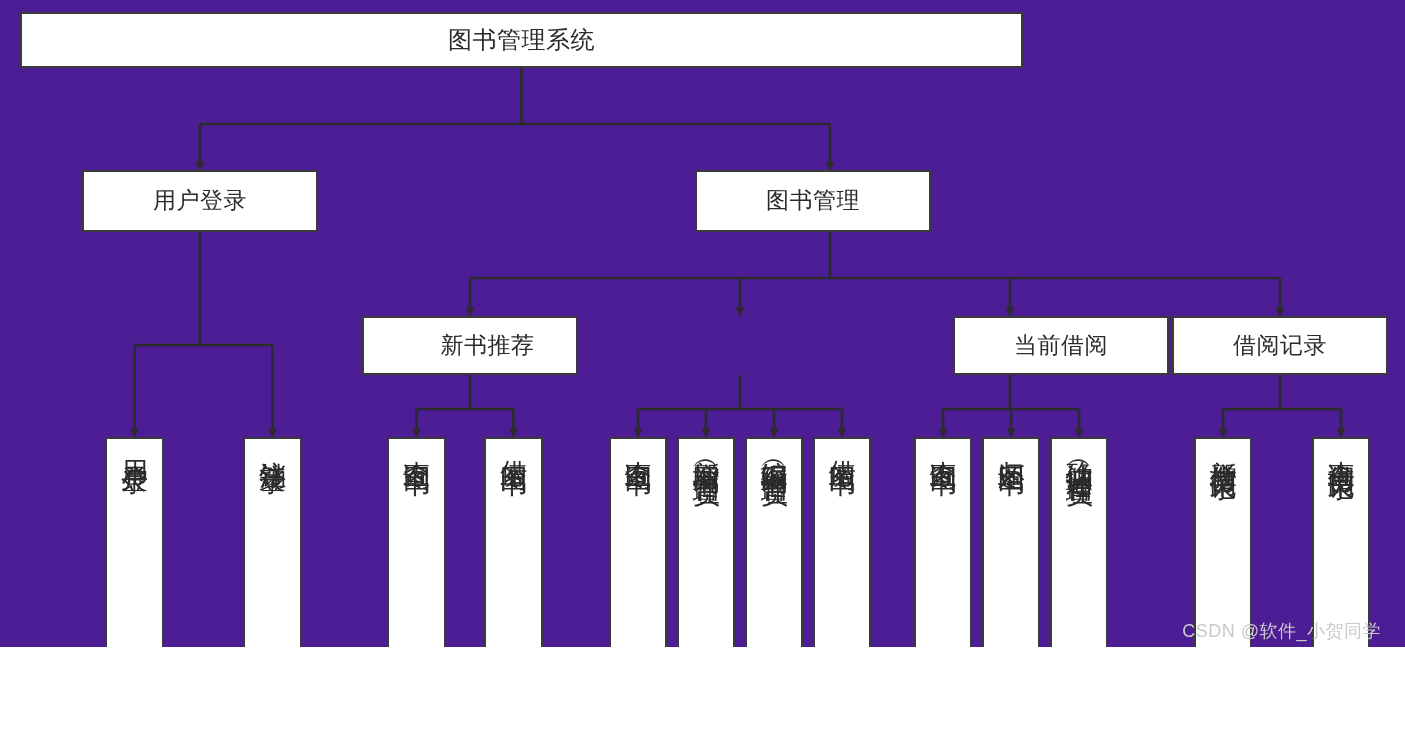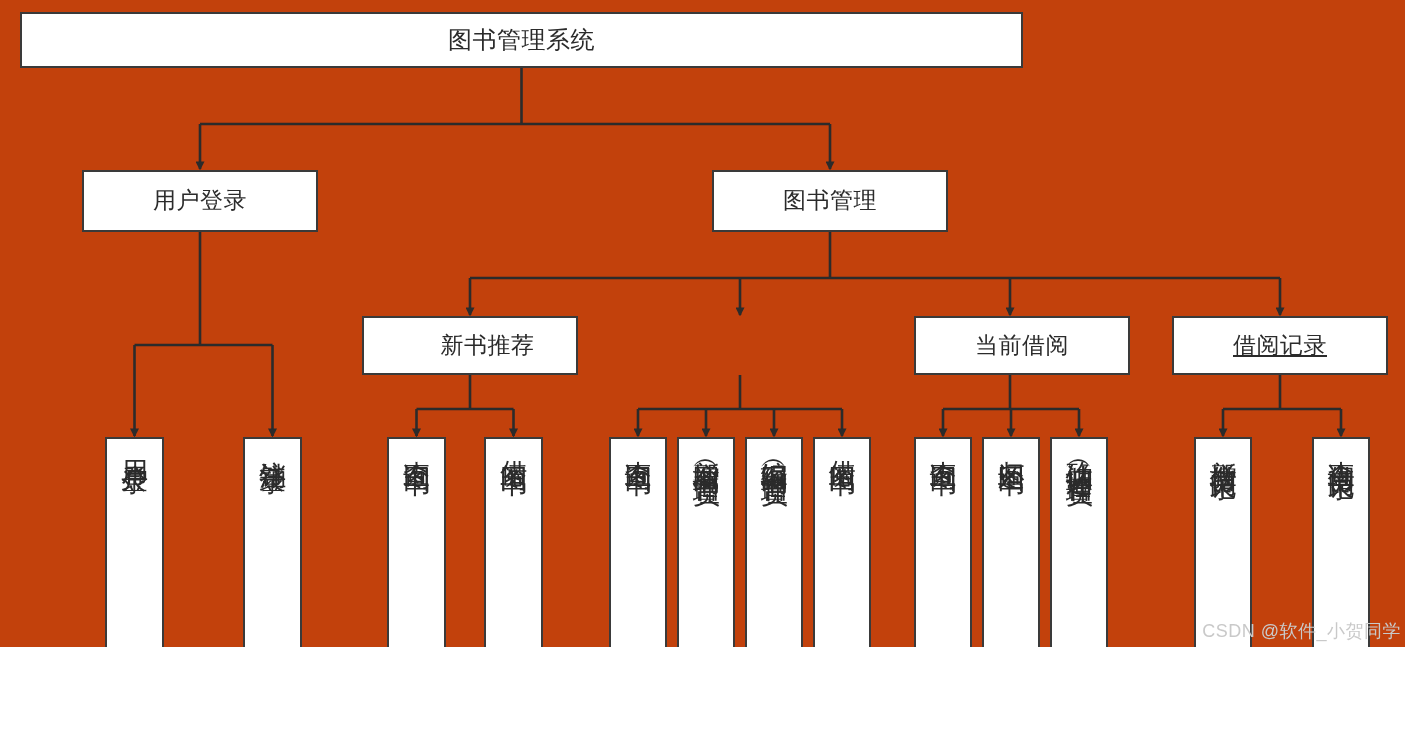--- a/index.html
+++ b/index.html
@@ -7,21 +7,21 @@
     padding: 0;
     background: #ffffff;
   }
   body {
     font-family: "Liberation Sans", "DejaVu Sans", sans-serif;
   }
   #canvas {
     position: relative;
     width: 1405px;
     height: 647px;
-    background: #c2410c;
+    background: #4c1d95;
     overflow: hidden;
   }
   svg.edges {
     position: absolute;
     left: 0;
     top: 0;
     width: 1405px;
     height: 747px;
     pointer-events: none;
   }
@@ -56,21 +56,21 @@
   .node.vertical .label {
     writing-mode: vertical-rl;
     text-orientation: upright;
     font-size: 27px;
     line-height: 1.05;
     letter-spacing: 3px;
     white-space: nowrap;
   }
   .watermark {
     position: absolute;
-    right: 4px;
+    right: 24px;
     bottom: 4px;
     font-size: 18px;
     color: #c9c9c9;
     letter-spacing: 0.5px;
     white-space: nowrap;
     user-select: none;
   }
 </style>
 </head>
 <body>
@@ -121,34 +121,34 @@
   </svg>
 
   <div class="node root horizontal" style="left:20px;top:12px;width:1003px;height:56px;">
     <span class="label">图书管理系统</span>
   </div>
 
   <div class="node horizontal" style="left:82px;top:170px;width:236px;height:62px;">
     <span class="label">用户登录</span>
   </div>
 
-  <div class="node horizontal" style="left:712px;top:170px;width:236px;height:62px;">
+  <div class="node horizontal" style="left:695px;top:170px;width:236px;height:62px;">
     <span class="label">图书管理</span>
   </div>
 
   <div class="node horizontal" style="left:362px;top:316px;width:216px;height:59px;padding-left:35px;">
     <span class="label">新书推荐</span>
   </div>
 
 
-  <div class="node horizontal" style="left:914px;top:316px;width:216px;height:59px;">
+  <div class="node horizontal" style="left:953px;top:316px;width:216px;height:59px;">
     <span class="label">当前借阅</span>
   </div>
 
-  <div class="node horizontal" style="left:1172px;top:316px;width:216px;height:59px;text-decoration:underline;">
+  <div class="node horizontal" style="left:1172px;top:316px;width:216px;height:59px;">
     <span class="label">借阅记录</span>
   </div>
 
   <div class="node vertical" style="left:105px;top:437px;width:59px;height:297px;">
     <span class="label">用户登录</span>
   </div>
 
   <div class="node vertical" style="left:243px;top:437px;width:59px;height:297px;">
     <span class="label">注销登录</span>
   </div>

